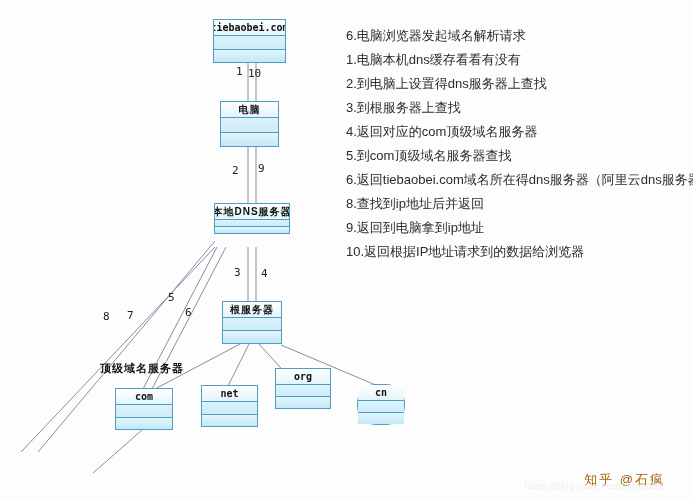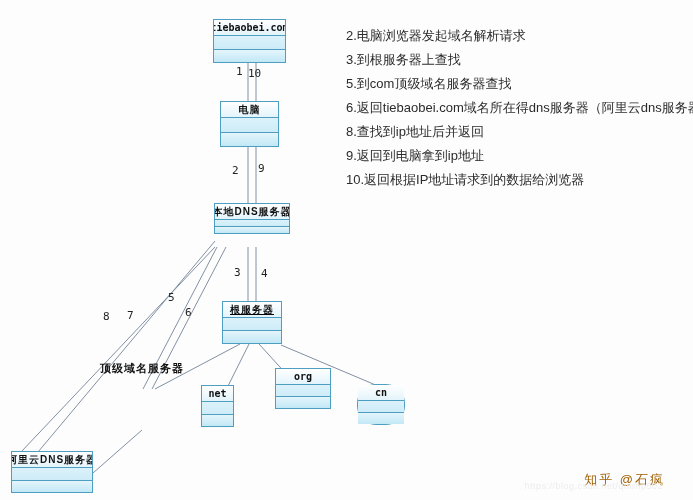--- a/index.html
+++ b/index.html
@@ -98,67 +98,70 @@
     <div class="uml-row first"></div>
     <div class="uml-row"></div>
   </div>
 
   <div class="uml-box" style="left:214px;top:203px;width:76px;height:31px;">
     <div class="uml-title">本地DNS服务器</div>
     <div class="uml-row first"></div>
     <div class="uml-row"></div>
   </div>
 
-  <div class="uml-box" style="left:222px;top:301px;width:60px;height:43px;text-decoration:underline;">
+  <div class="uml-box" style="left:222px;top:301px;width:60px;height:43px;">
     <div class="uml-title">根服务器</div>
     <div class="uml-row first"></div>
     <div class="uml-row"></div>
   </div>
 
   <span class="group-label">顶级域名服务器</span>
 
+  <div class="uml-box" style="left:115px;top:388px;width:58px;height:42px;">
+    <div class="uml-title mono">com</div>
+    <div class="uml-row first"></div>
+    <div class="uml-row"></div>
+  </div>
 
-  <div class="uml-box" style="left:201px;top:385px;width:33px;height:42px;">
+  <div class="uml-box" style="left:201px;top:385px;width:57px;height:42px;">
     <div class="uml-title mono">net</div>
     <div class="uml-row first"></div>
     <div class="uml-row"></div>
   </div>
 
   <div class="uml-box" style="left:275px;top:368px;width:56px;height:41px;">
     <div class="uml-title mono">org</div>
     <div class="uml-row first"></div>
     <div class="uml-row"></div>
   </div>
 
   <div class="uml-box" style="left:357px;top:384px;width:48px;height:41px;border-radius:19px;">
     <div class="uml-title mono">cn</div>
     <div class="uml-row first"></div>
     <div class="uml-row"></div>
   </div>
 
-  <div class="uml-box" style="left:11px;top:451px;width:82px;height:42px;">
-    <div class="uml-title">阿里云DNS服务器</div>
-    <div class="uml-row first"></div>
-    <div class="uml-row"></div>
-  </div>
 
   <span class="edge-label" style="left:236px;top:65px;">1</span>
   <span class="edge-label" style="left:248px;top:67px;">10</span>
   <span class="edge-label" style="left:232px;top:164px;">2</span>
   <span class="edge-label" style="left:258px;top:162px;">9</span>
   <span class="edge-label" style="left:234px;top:266px;">3</span>
   <span class="edge-label" style="left:261px;top:267px;">4</span>
   <span class="edge-label" style="left:168px;top:291px;">5</span>
   <span class="edge-label" style="left:185px;top:306px;">6</span>
   <span class="edge-label" style="left:127px;top:309px;">7</span>
   <span class="edge-label" style="left:103px;top:310px;">8</span>
 
   <div class="steps">
-    <div class="step">2.电脑浏览器发起域名解析请求</div>
+    <div class="step">6.电脑浏览器发起域名解析请求</div>
+    <div class="step">1.电脑本机dns缓存看看有没有</div>
+    <div class="step">2.到电脑上设置得dns服务器上查找</div>
     <div class="step">3.到根服务器上查找</div>
+    <div class="step">4.返回对应的com顶级域名服务器</div>
     <div class="step">5.到com顶级域名服务器查找</div>
     <div class="step">6.返回tiebaobei.com域名所在得dns服务器（阿里云dns服务器）</div>
     <div class="step">8.查找到ip地址后并返回</div>
     <div class="step">9.返回到电脑拿到ip地址</div>
     <div class="step">10.返回根据IP地址请求到的数据给浏览器</div>
   </div>
 
   <div class="watermark">知乎 @石疯</div>
   <div class="watermark-url">https://blog.csdn.net/qmrnp502</div>
 

